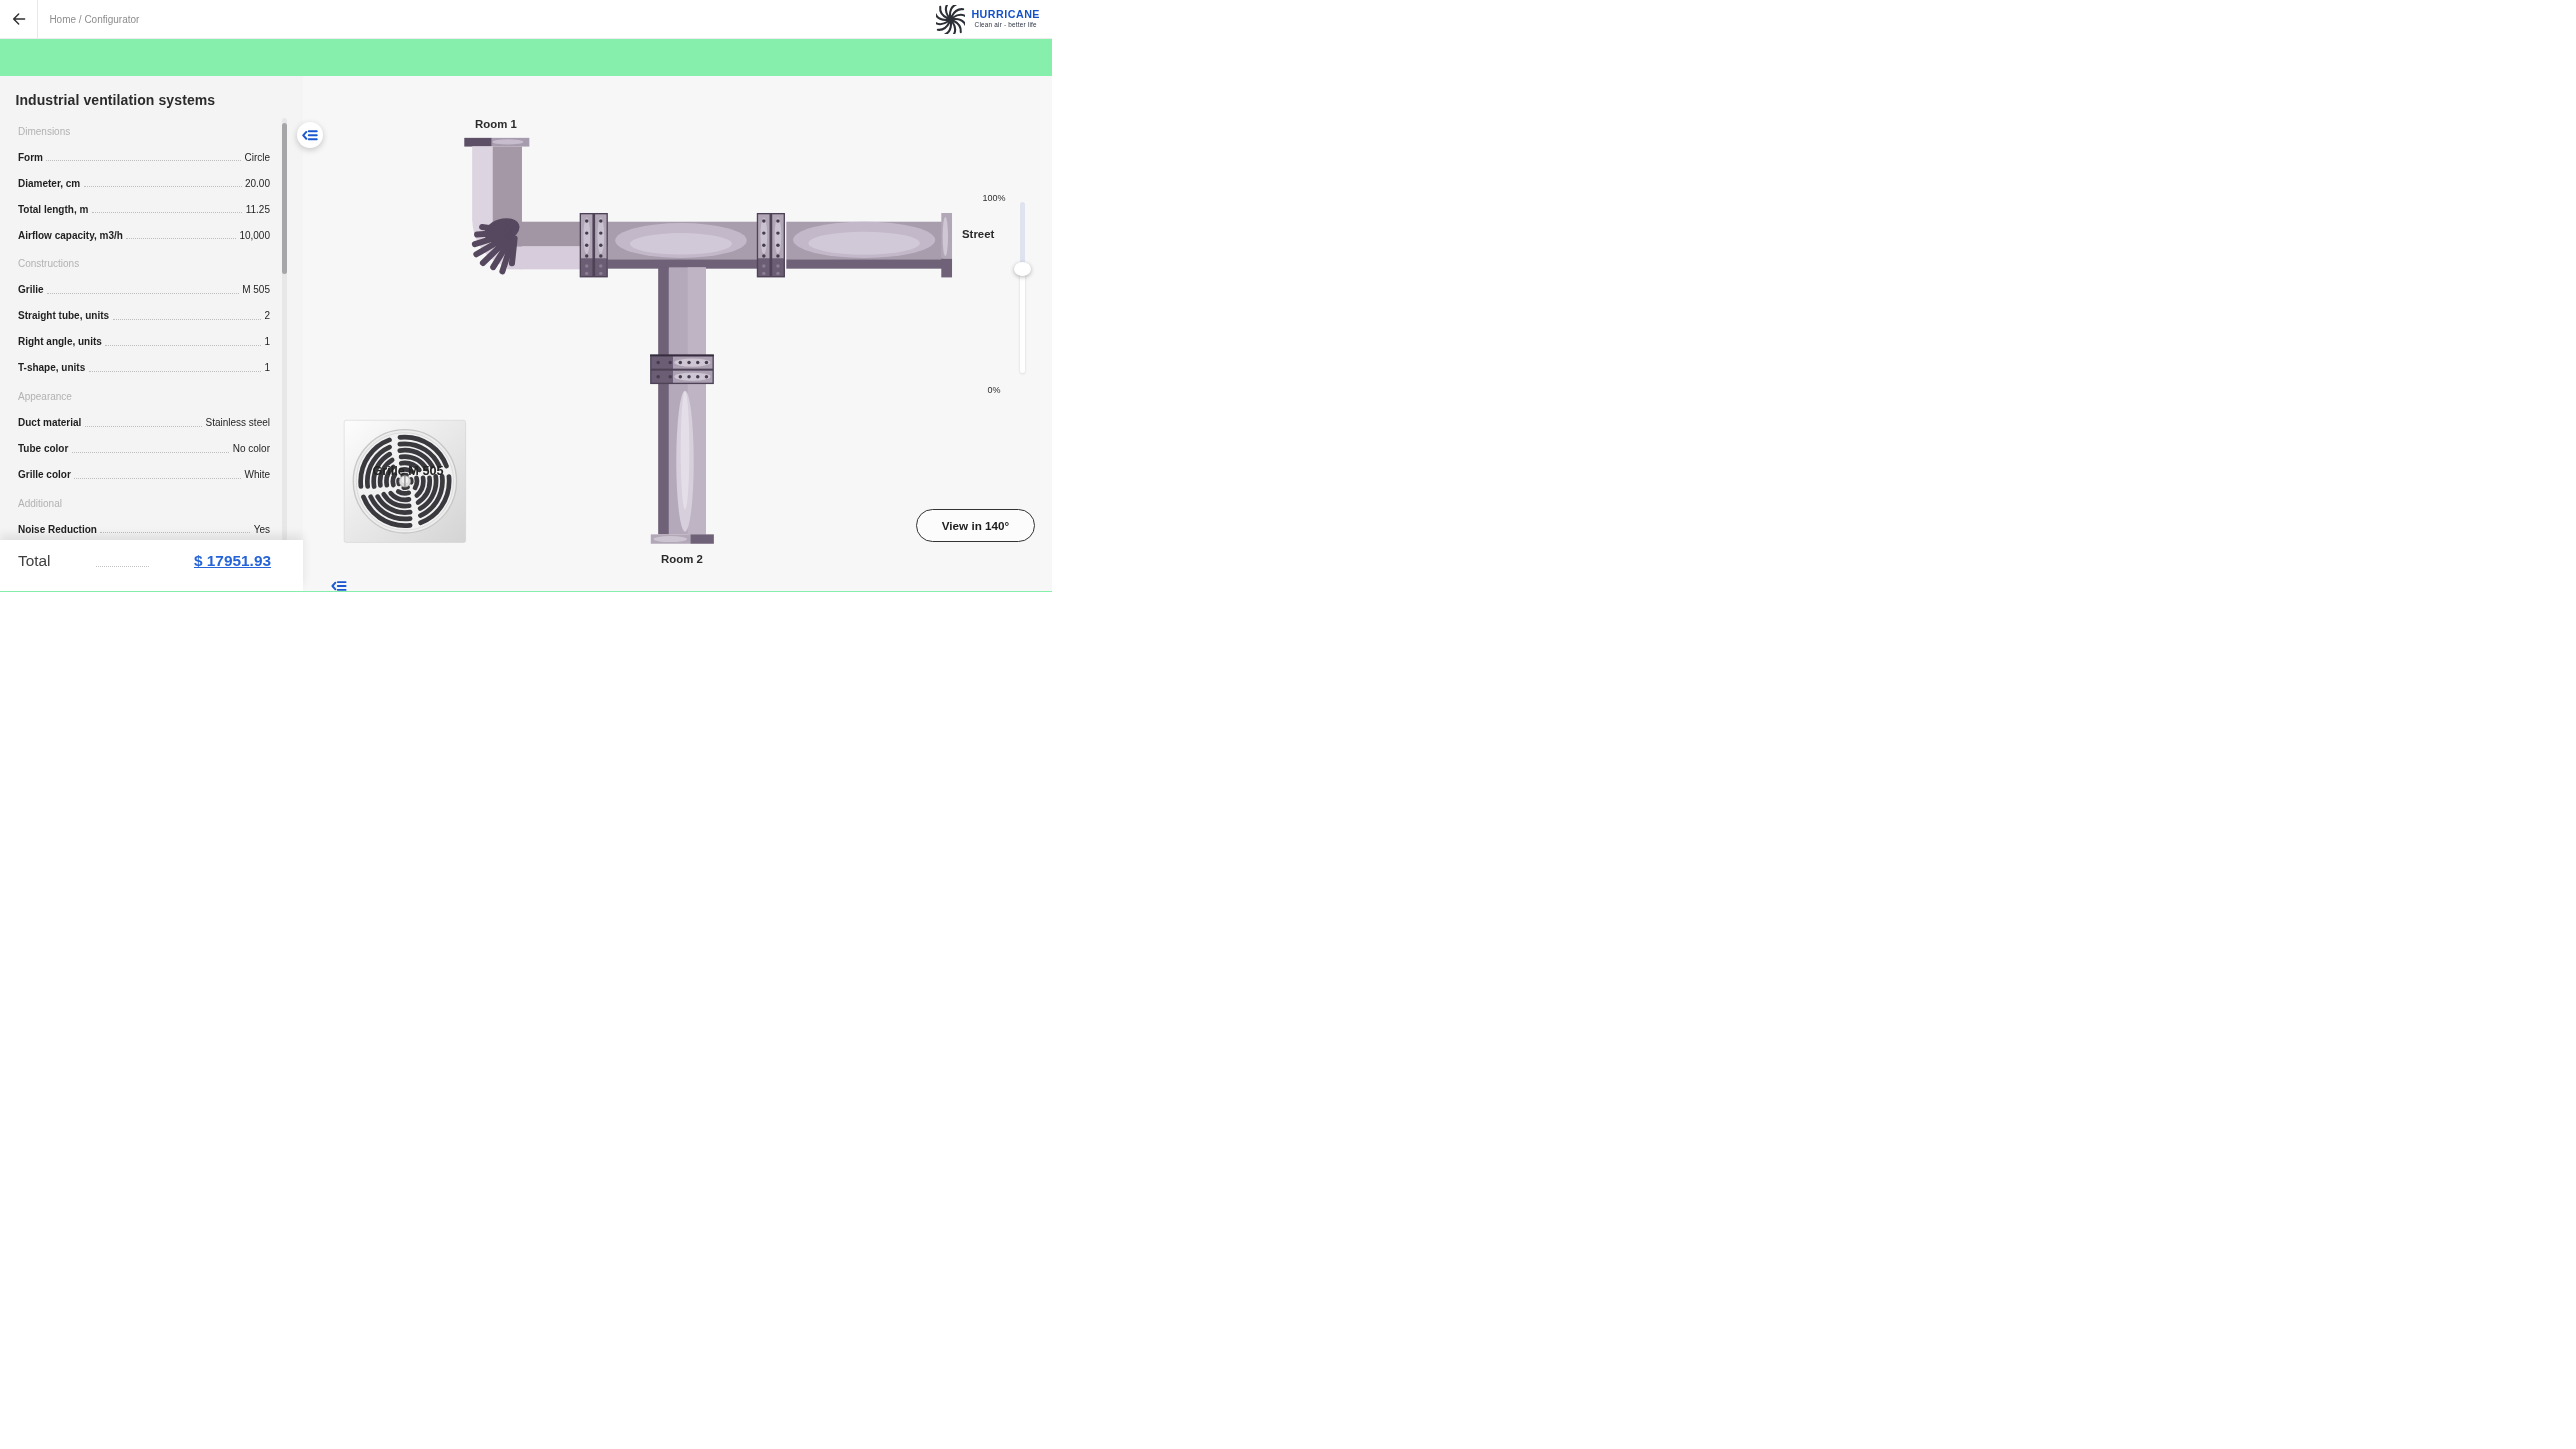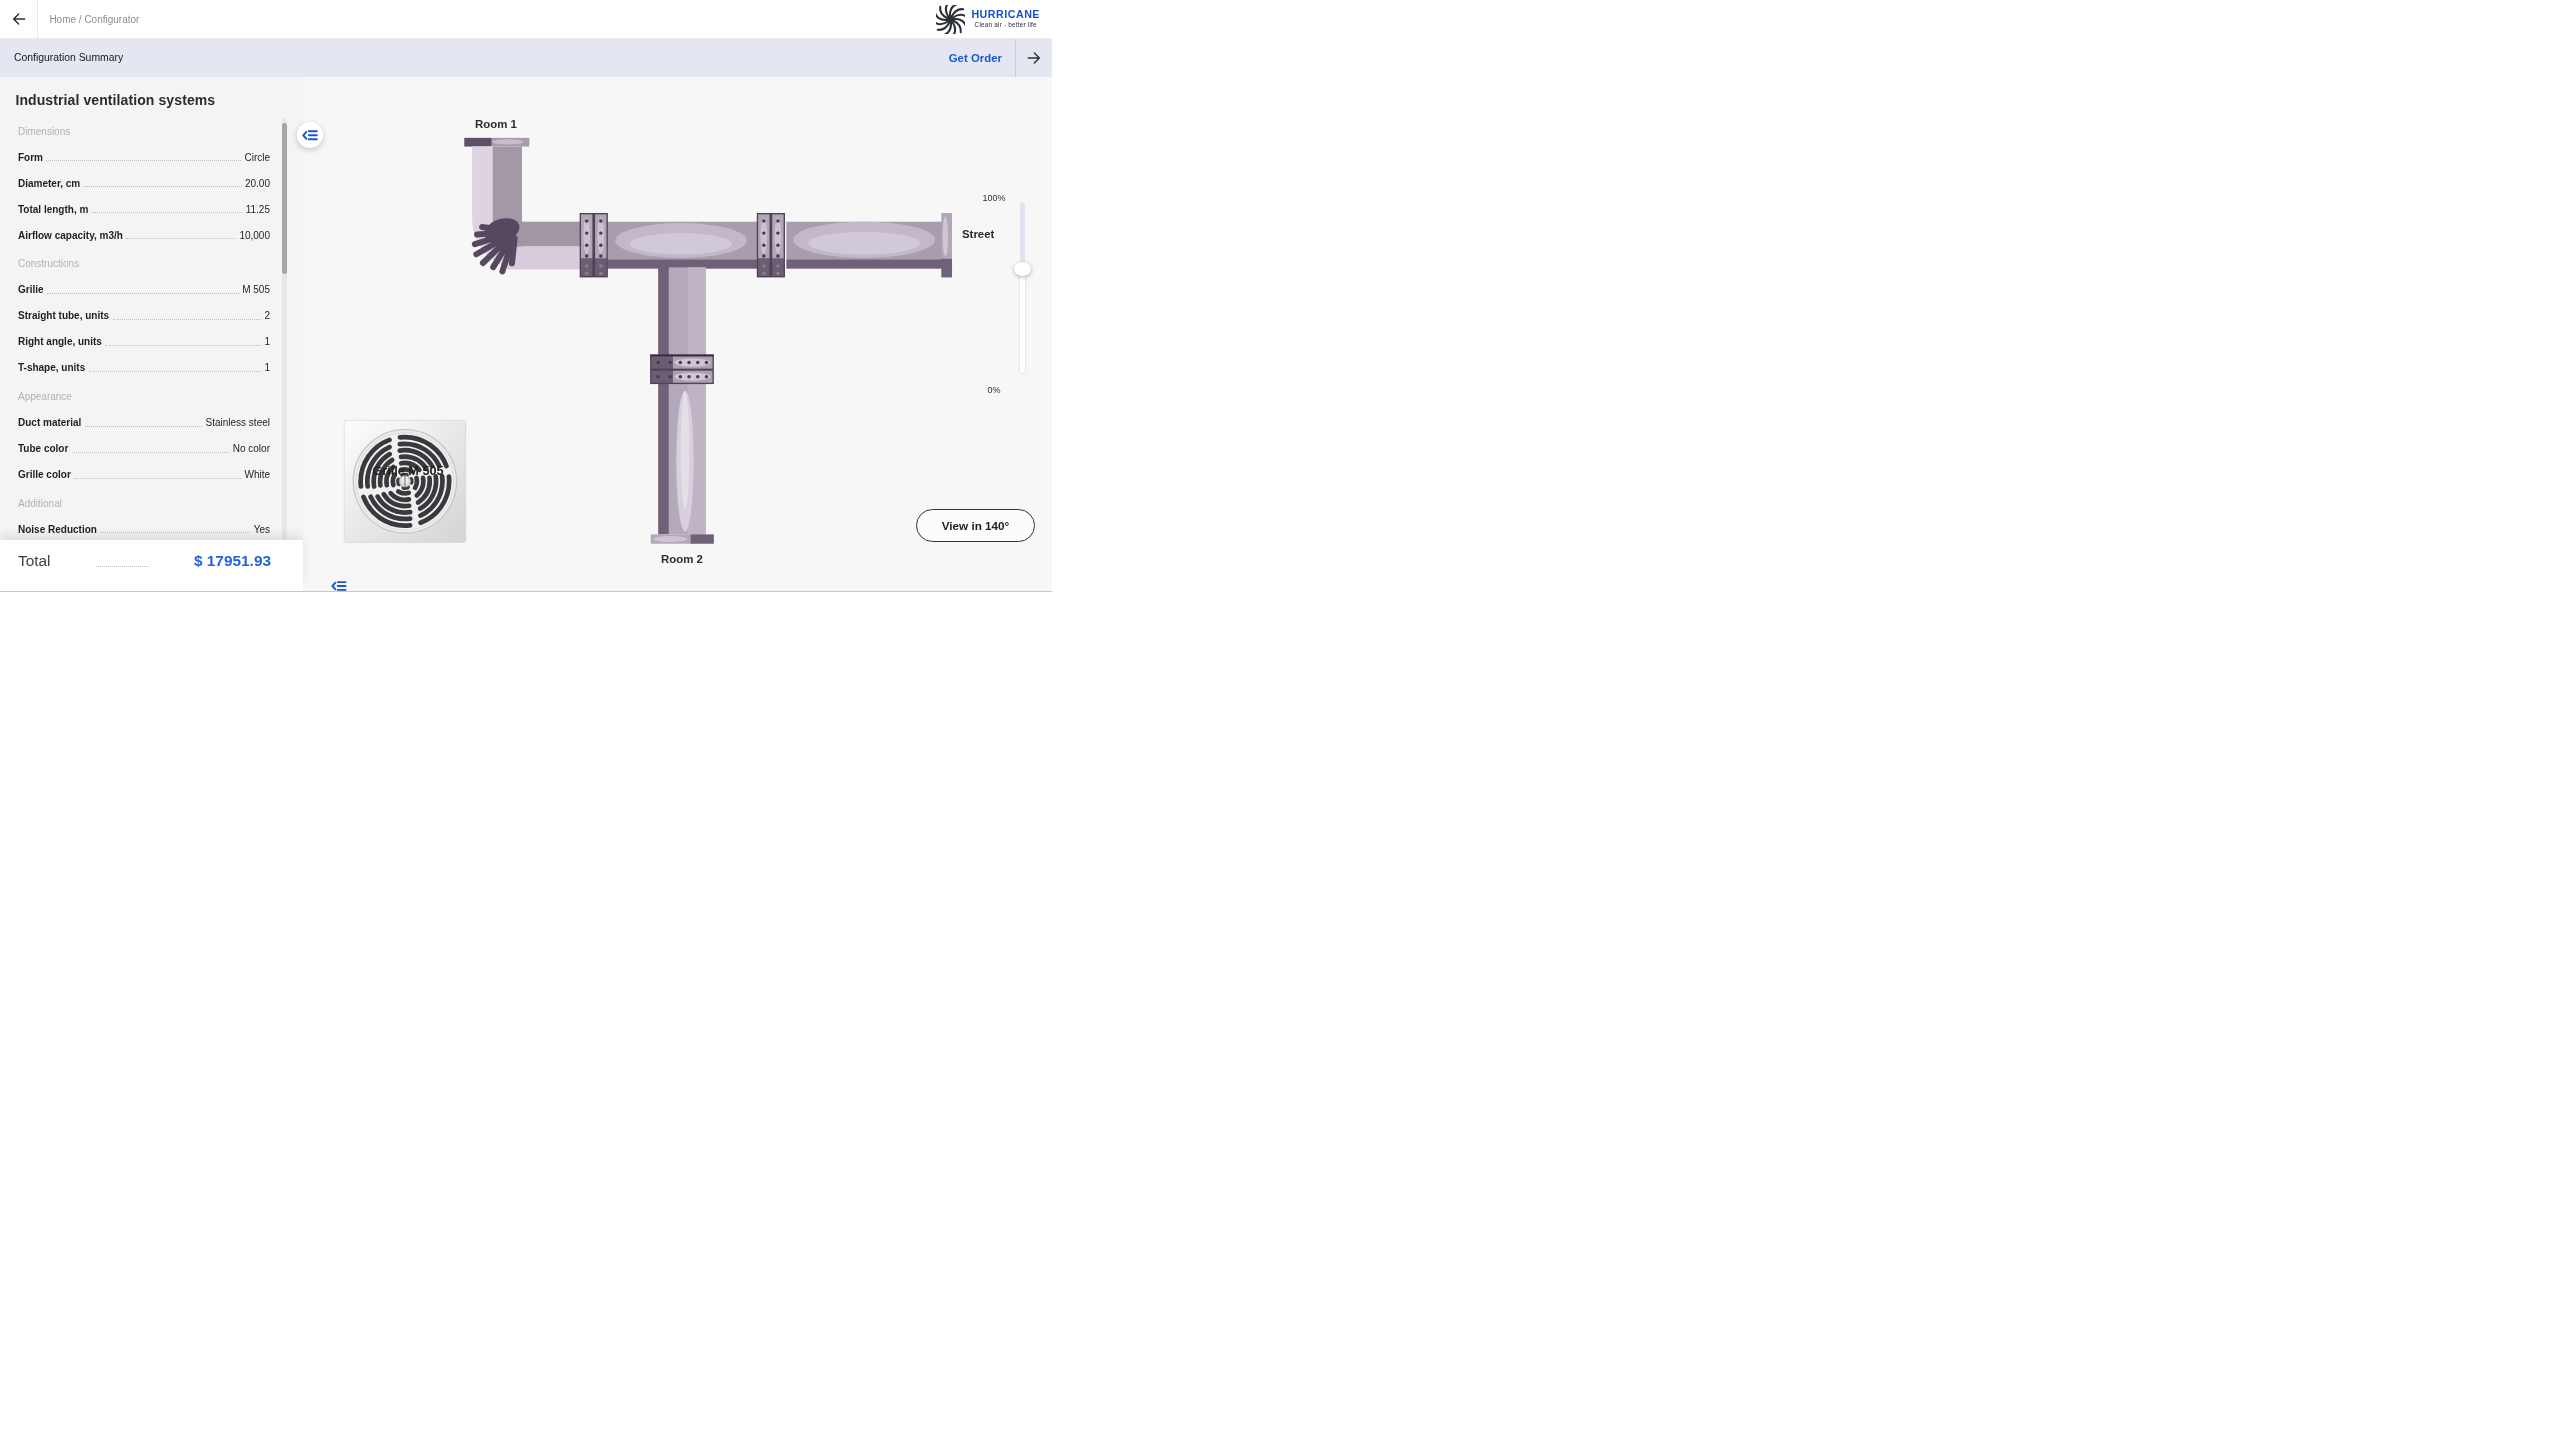--- a/index.html
+++ b/index.html
@@ -36,21 +36,21 @@
   .rv{font-weight:400;white-space:nowrap;line-height:1.1;}
   .ld{flex:1;border-bottom:1.3px dotted #bdbdbd;margin:0 3.4px 1.3px;}
   .vscroll{position:absolute;left:282px;top:42px;width:4.7px;height:423px;background:#e7e7e8;border-radius:2.7px;z-index:6;}
   .vthumb{position:absolute;left:0;top:4.7px;width:4.7px;height:151px;background:#a6a6a8;border-radius:2.7px;}
 
   
   .pfooter{position:absolute;left:0;top:464px;width:303px;height:51px;background:#fff;box-shadow:0 -4.7px 9.4px rgba(0,0,0,0.09);z-index:7;}
   .totalrow{display:flex;align-items:flex-end;padding:13.4px 32px 0 18px;gap:40px;}
   .totallbl{font-size:15.4px;color:#3f3f3f;line-height:1.05;}
   .totalld{flex:1;border-bottom:1.3px dotted #c2c2c2;margin:0 5.4px 2.7px;}
-  .totalval{font-size:15.4px;font-weight:700;color:#2563d8;line-height:1.05;}
+  .totalval{font-size:15.4px;font-weight:700;color:#2563d8;line-height:1.05;text-decoration:underline;}
 
   
   .collapse{position:absolute;left:297px;top:46px;width:26px;height:26px;border-radius:50%;background:#fff;box-shadow:0 2px 6px rgba(0,0,0,0.20);display:flex;align-items:center;justify-content:center;z-index:10;cursor:pointer;}
 
   
   .scenelabel{position:absolute;font-size:11.4px;font-weight:700;color:#2b2b2b;text-align:center;z-index:3;}
   .grilletitle{position:absolute;left:344px;top:388px;width:128px;text-align:center;font-size:12.7px;font-weight:700;color:#232323;z-index:3;}
 
   
   .sliderlbl{position:absolute;left:975px;width:38px;text-align:center;font-size:9px;color:#2e2e2e;z-index:3;}
@@ -119,32 +119,20 @@
         </g>
         <circle cx="0" cy="0" r="5.5" fill="#2c2f36"></circle>
       </svg>
       <div class="brandtxt">
         <span class="brandname">HURRICANE</span>
         <span class="brandtag">Clean air - better life</span>
       </div>
     </div>
   </div>
 
-  <div class="sumbar">
-    <div class="sumtitle">Configuration Summary</div>
-    <div class="sumright">
-      <span class="getorder">Get Order</span>
-      <div class="sumdiv"></div>
-      <div class="fwdbtn">
-        <svg width="16" height="16" viewBox="0 0 24 24">
-          <path d="M3.5 12 H19.5 M12.5 4.5 L20 12 l-7.5 7.5" stroke="#2f2f2f" stroke-width="2.1" fill="none" stroke-linecap="round" stroke-linejoin="round"></path>
-        </svg>
-      </div>
-    </div>
-  </div>
 
   <div class="content">
     <div class="pagetitle">Industrial ventilation systems</div>
 
     <svg class="scene-svg" viewBox="0 0 1568 882">
       <defs>
         <linearGradient id="gGrille" x1="0" y1="0" x2="1" y2="1">
           <stop offset="0" stop-color="#fdfdfd"></stop>
             <stop offset="1" stop-color="#d4d4d5"></stop>
         </linearGradient>

